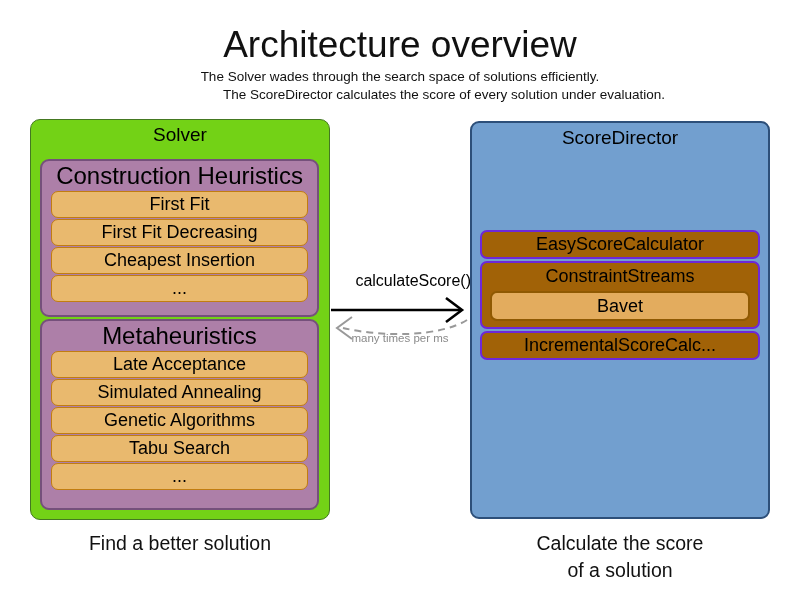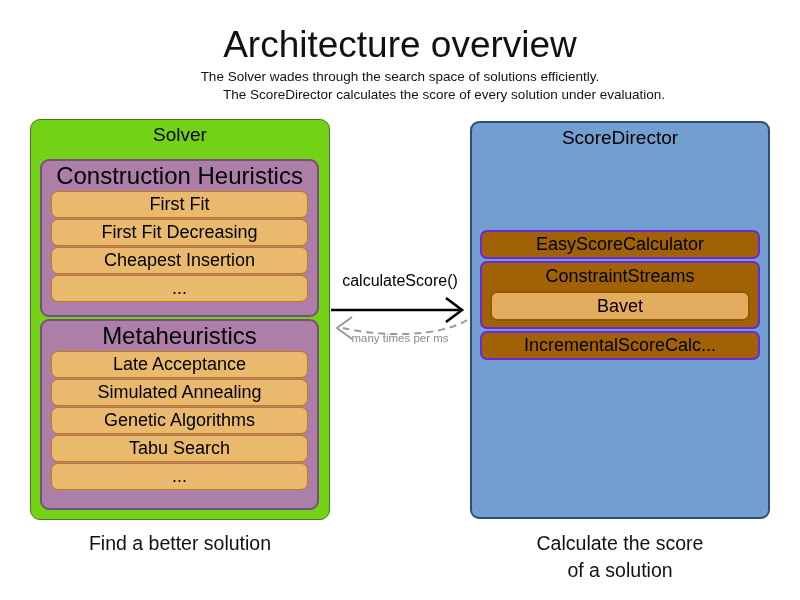--- a/index.html
+++ b/index.html
@@ -84,21 +84,21 @@
 
   
   .arrow-svg {
     position: absolute;
     left: 329px; top: 266px;
     width: 142px; height: 92px;
   }
   .arrow-label {
     position: absolute;
     left: 329px; top: 272px; width: 142px;
-    text-align: center;
+    text-align: right;
     font-size: 16px;
     color: #000;
   }
   .arrow-sublabel {
     position: absolute;
     left: 334px; top: 332px; width: 132px;
     text-align: center;
     font-size: 11.5px;
     color: #8a8a8a;
   }

